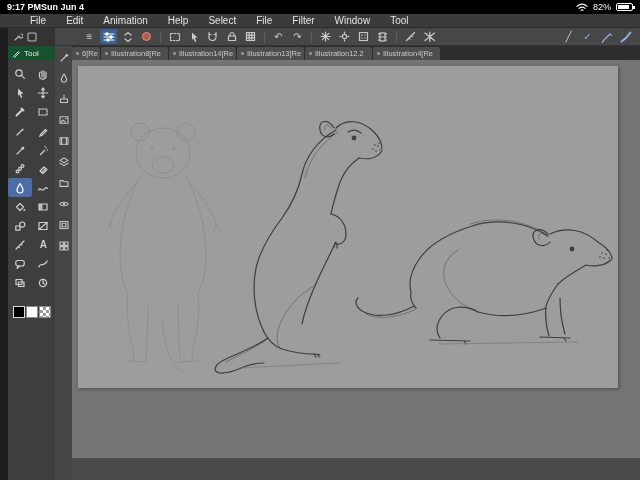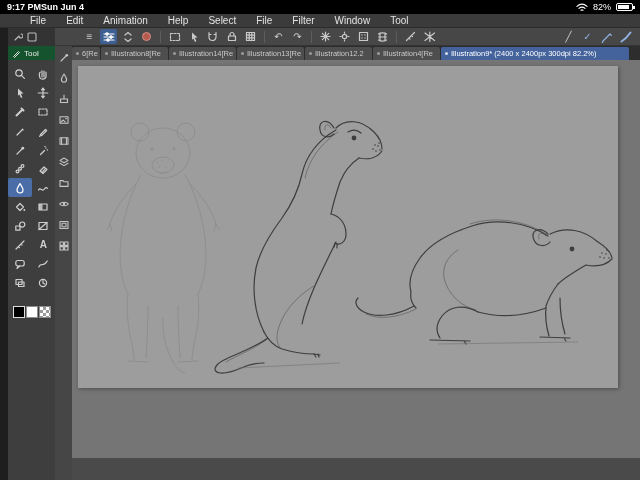--- a/index.html
+++ b/index.html
@@ -239,24 +239,20 @@
         <span class="dot"></span>
         <span>Illustration13[Re</span>
       </div>
     <div class="tab tn">
         <span class="dot"></span>
         <span>Illustration12.2</span>
       </div>
     <div class="tab tn">
         <span class="dot"></span>
         <span>Illustration4[Re</span>
-      </div>
-    <div class="tab active">
-        <span class="dot"></span>
-        <span>Illustration9* (2400 x 2400px 300dpi 82.2%)</span>
       </div>
   </div>
 
   <div class="left-edge"></div>
 
   <div class="toolpanel">
     <div class="tp-minihead">
       <svg width="10" height="10" viewBox="0 0 10 10">
           <path d="M2,8 L6,4 M6,4 A2,2 0 1 0 8,2" stroke="#bbb" fill="none" stroke-width="1.1" stroke-linecap="round"></path>
         </svg>

